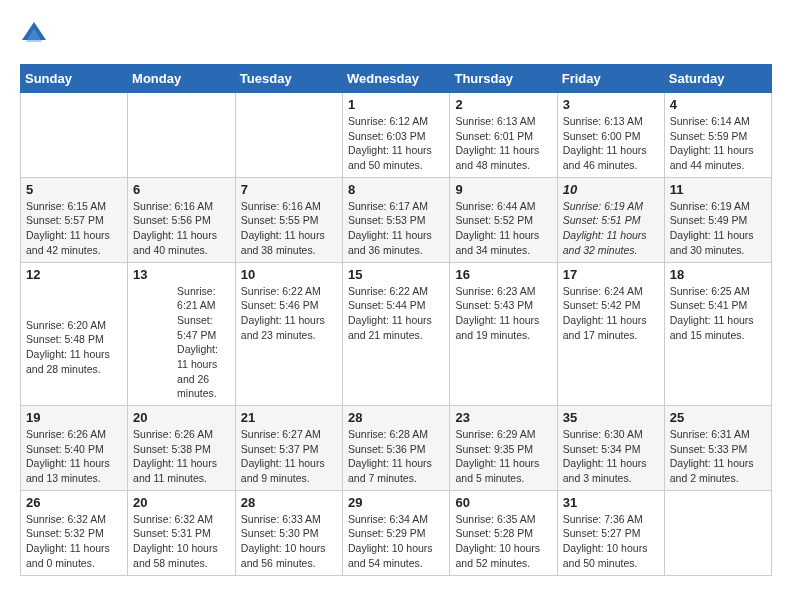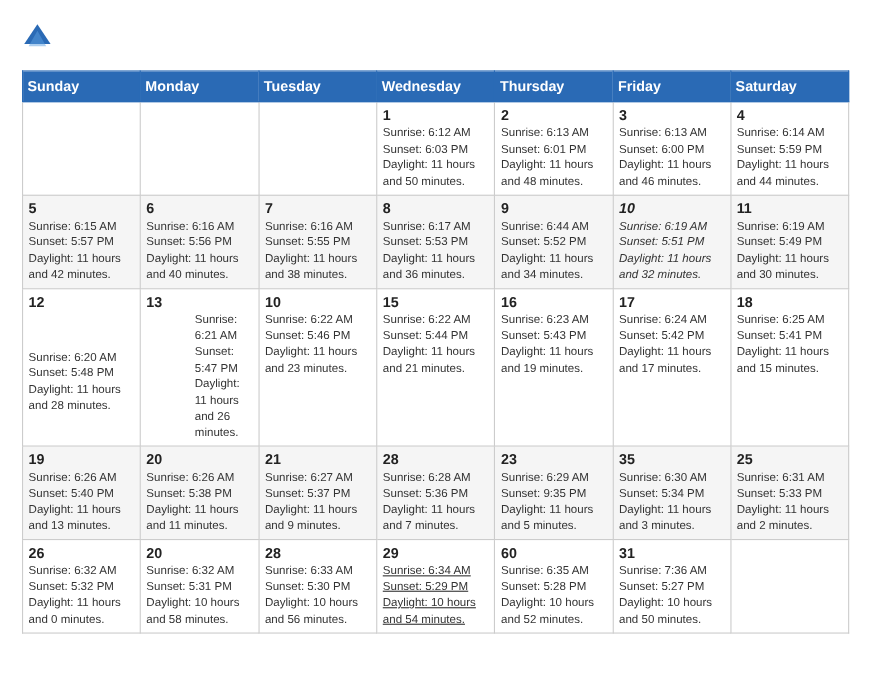--- a/index.html
+++ b/index.html
@@ -322,21 +322,21 @@
         </td>
         <td>
           <span class="day-number">28</span>
           <div class="day-info" style="white-space: pre-line;">Sunrise: 6:33 AM
 Sunset: 5:30 PM
 Daylight: 10 hours
 and 56 minutes.</div>
         </td>
         <td>
           <span class="day-number">29</span>
-          <div class="day-info" style="white-space: pre-line; text-decoration: underline;">Sunrise: 6:34 AM
+          <div class="day-info" style="white-space: pre-line;">Sunrise: 6:34 AM
 Sunset: 5:29 PM
 Daylight: 10 hours
 and 54 minutes.</div>
         </td>
         <td>
           <span class="day-number">60</span>
           <div class="day-info" style="white-space: pre-line;">Sunrise: 6:35 AM
 Sunset: 5:28 PM
 Daylight: 10 hours
 and 52 minutes.</div>

